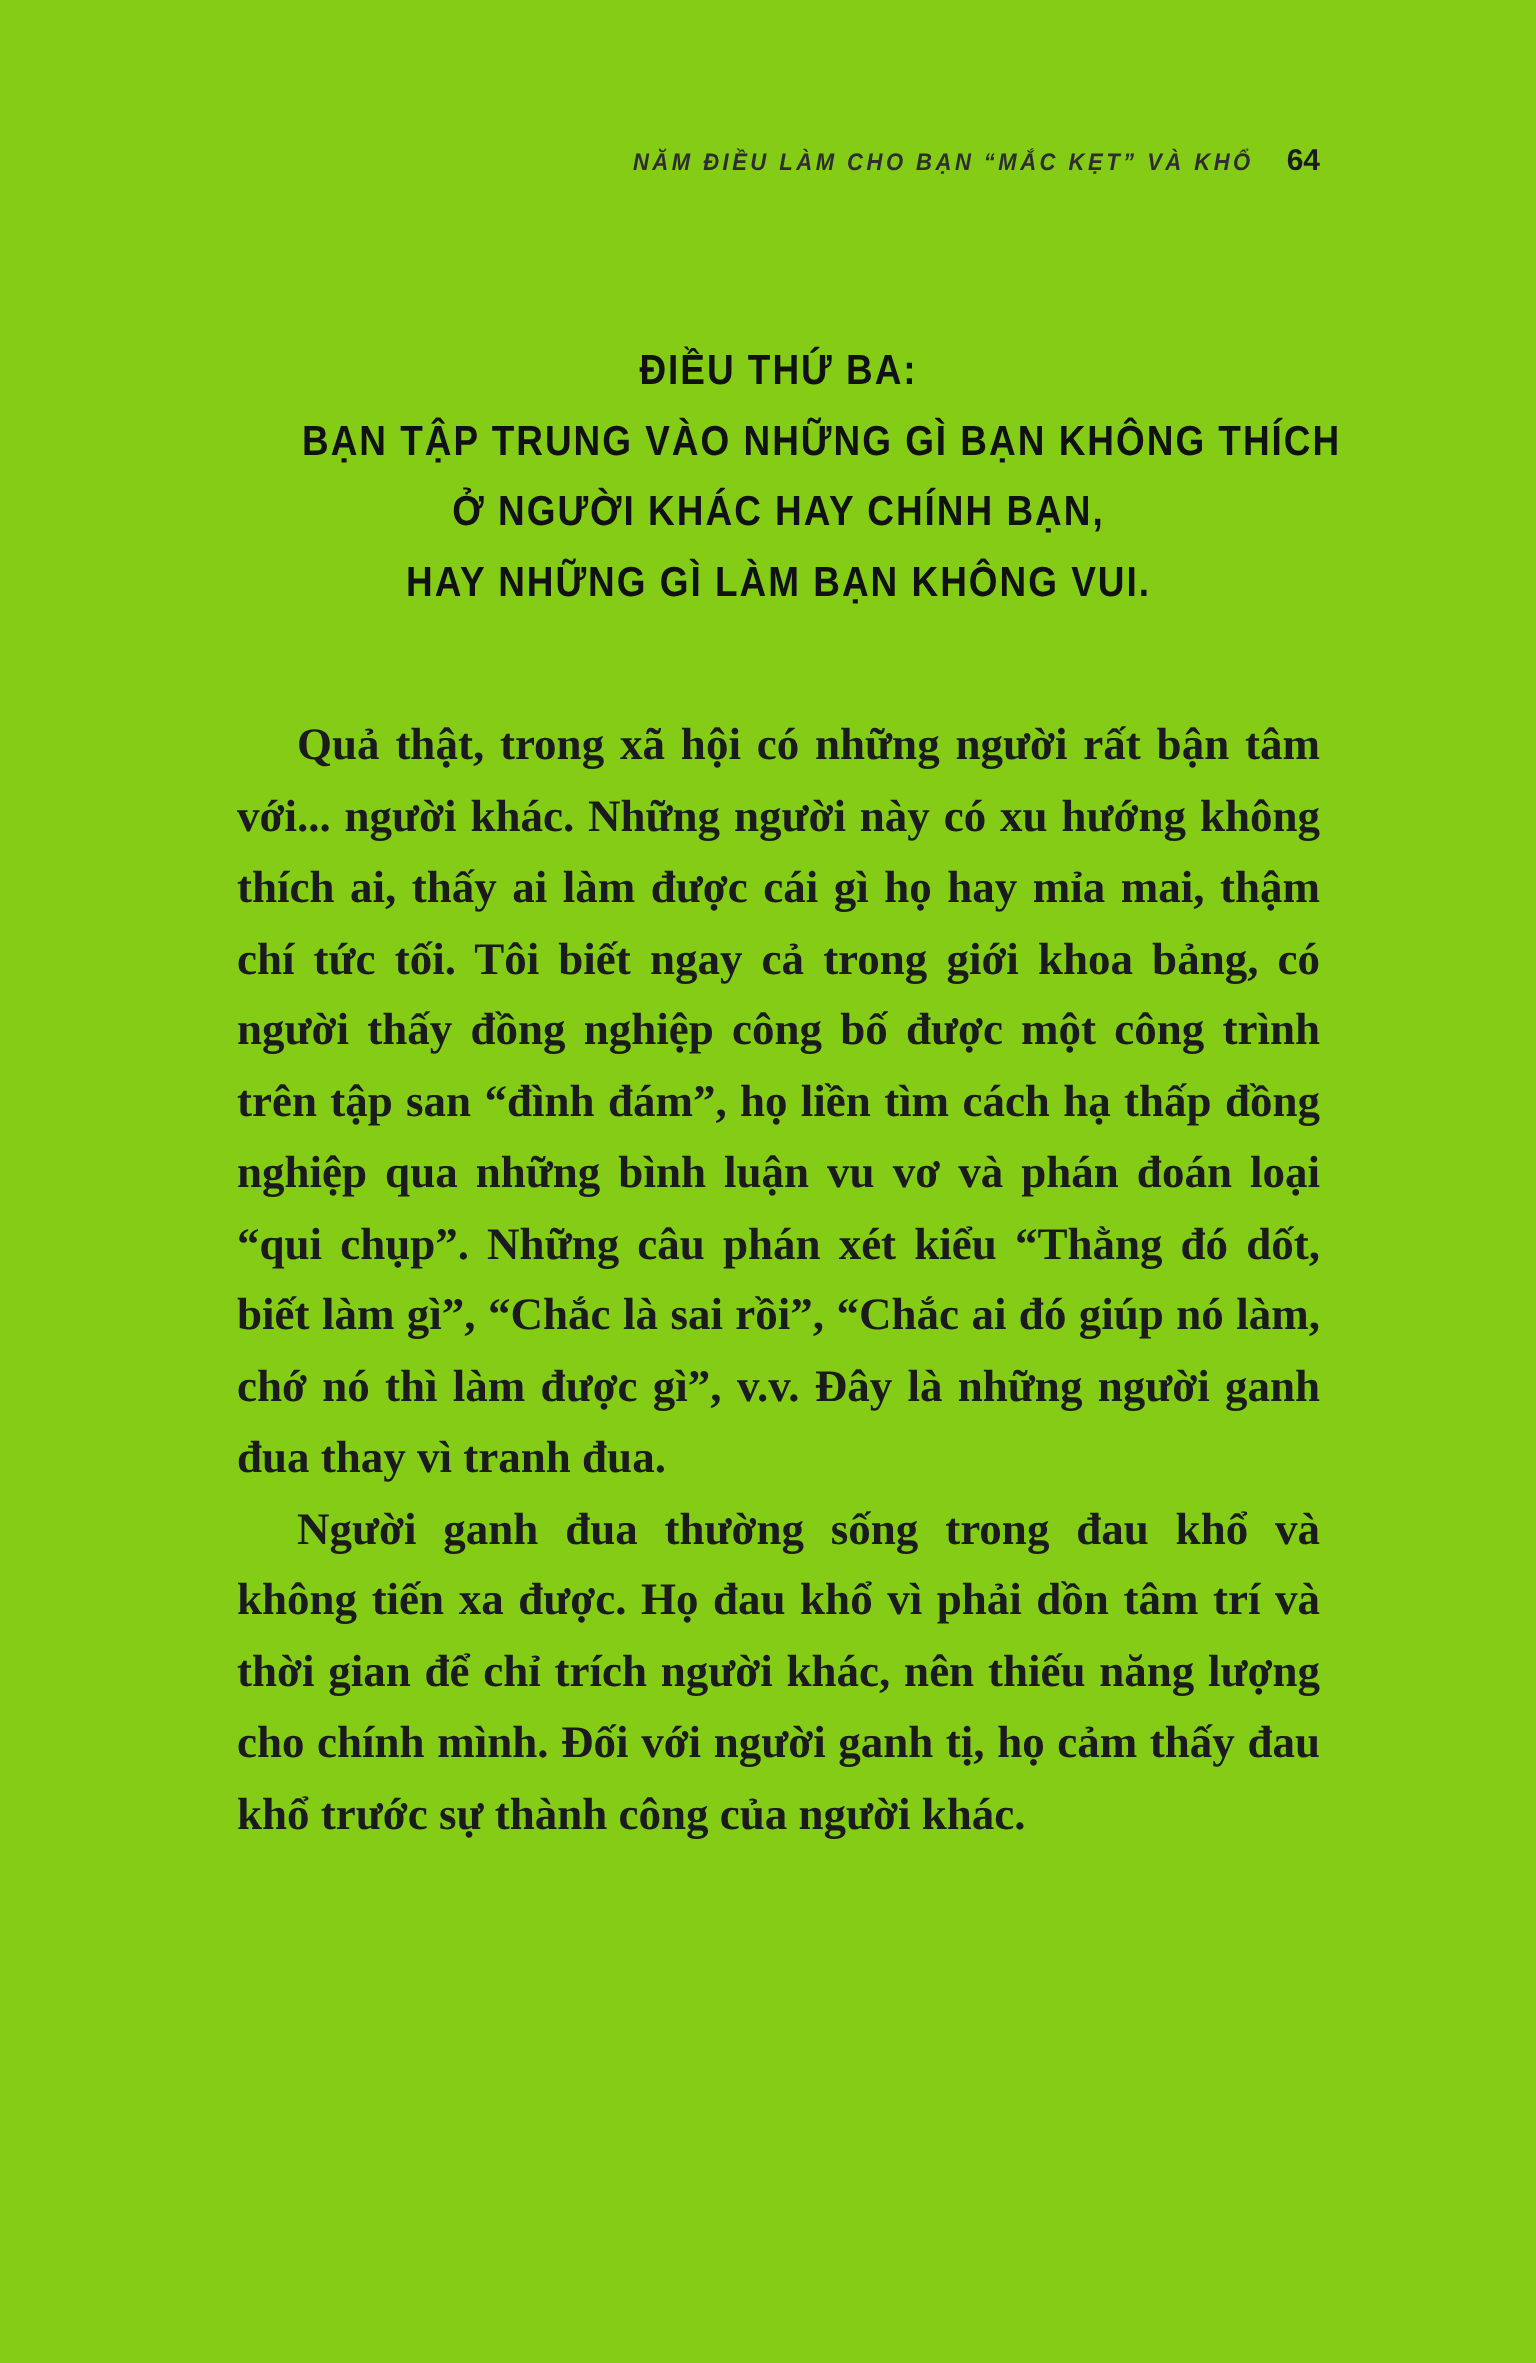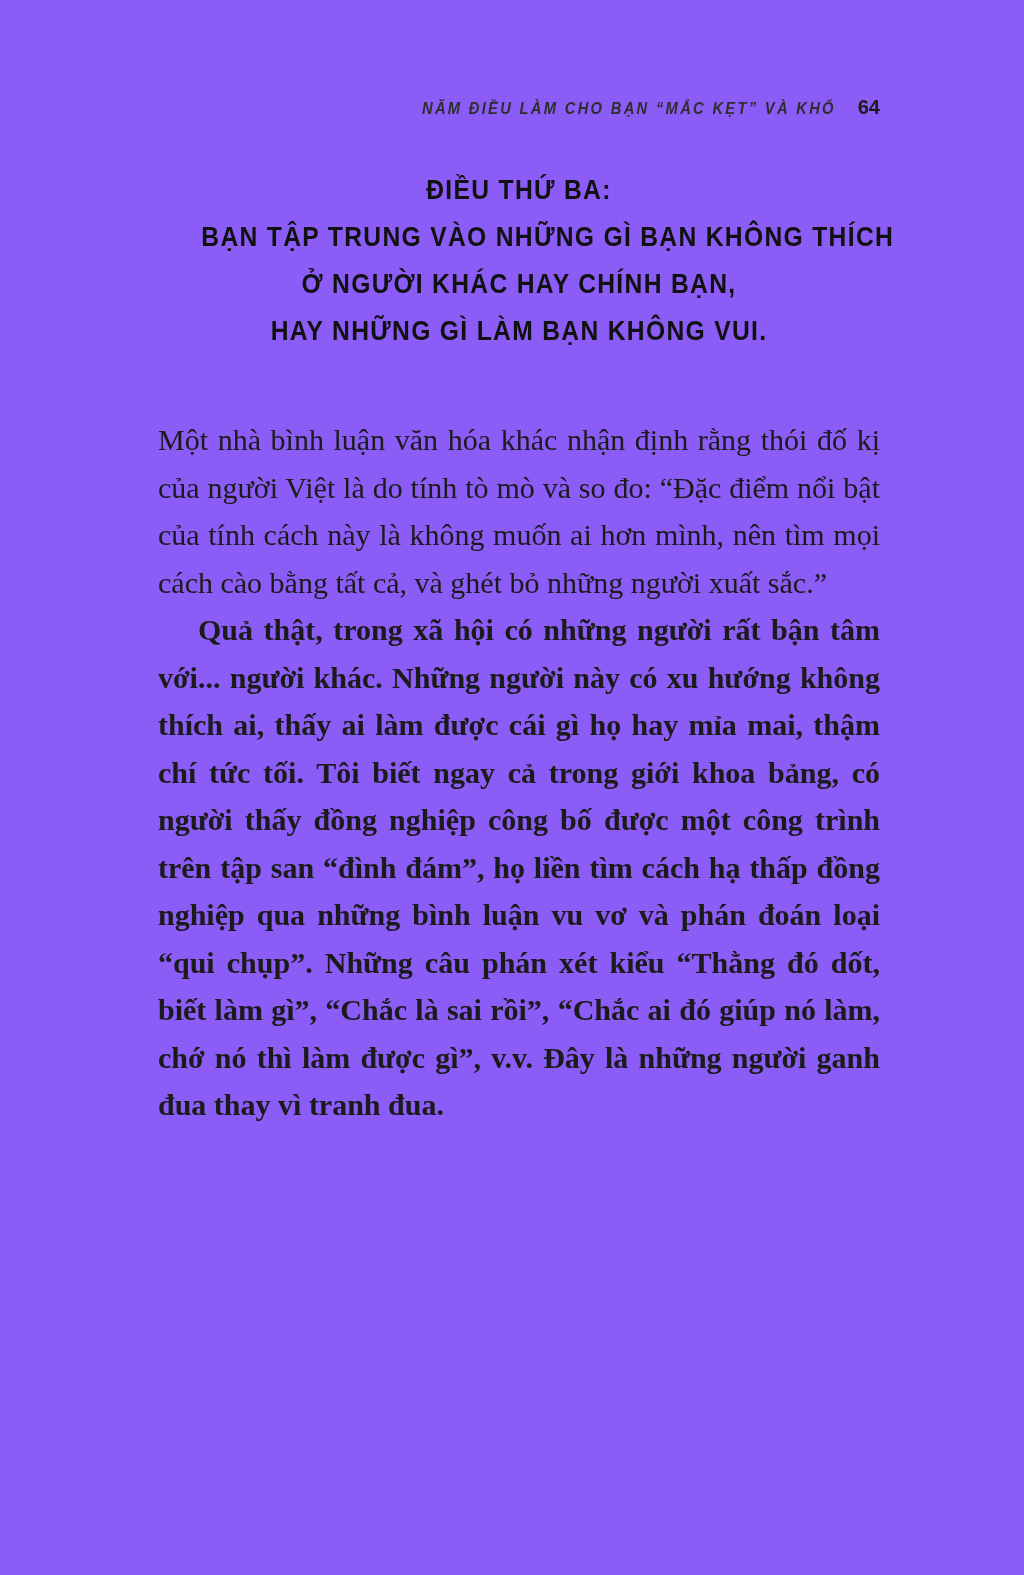--- a/index.html
+++ b/index.html
@@ -5,21 +5,21 @@
   html, body {
     margin: 0;
     padding: 0;
     background: #e8e8e8;
   }
   .book-page {
     position: relative;
     width: 1024px;
     height: 1575px;
     margin: 0 auto;
-    background: #8b5cf6;
+    background: #84cc16;
     color: #1b1b1b;
     overflow: hidden;
     box-sizing: border-box;
   }
   .page-inner {
     box-sizing: border-box;
     padding: 96px 144px 0 158px;
   }
   
   .running-header {
@@ -41,21 +41,21 @@
     white-space: nowrap;
   }
   .page-number {
     font-family: "Liberation Sans", sans-serif;
     font-weight: 700;
     font-size: 20px;
     color: #1b1b1b;
   }
   
   .chapter-heading {
-    margin-top: 47px;
+    margin-top: 104px;
     text-align: center;
     font-family: "Liberation Sans", sans-serif;
     font-weight: 700;
     color: #111111;
   }
   .chapter-heading .h-line {
     font-size: 28px;
     line-height: 47px;
     letter-spacing: 1.5px;
     transform: scaleX(0.88);
@@ -91,18 +91,18 @@
     </div>
 
     <div class="chapter-heading">
       <div class="h-line">ĐIỀU THỨ BA:</div>
       <div class="h-line">BẠN TẬP TRUNG VÀO NHỮNG GÌ BẠN KHÔNG THÍCH</div>
       <div class="h-line">Ở NGƯỜI KHÁC HAY CHÍNH BẠN,</div>
       <div class="h-line">HAY NHỮNG GÌ LÀM BẠN KHÔNG VUI.</div>
     </div>
 
     <div class="body-text">
-      <p>Một nhà bình luận văn hóa khác nhận định rằng thói đố kị của người Việt là do tính tò mò và so đo: “Đặc điểm nổi bật của tính cách này là không muốn ai hơn mình, nên tìm mọi cách cào bằng tất cả, và ghét bỏ những người xuất sắc.”</p>
       <p class="indent">Quả thật, trong xã hội có những người rất bận tâm với... người khác. Những người này có xu hướng không thích ai, thấy ai làm được cái gì họ hay mỉa mai, thậm chí tức tối. Tôi biết ngay cả trong giới khoa bảng, có người thấy đồng nghiệp công bố được một công trình trên tập san “đình đám”, họ liền tìm cách hạ thấp đồng nghiệp qua những bình luận vu vơ và phán đoán loại “qui chụp”. Những câu phán xét kiểu “Thằng đó dốt, biết làm gì”, “Chắc là sai rồi”, “Chắc ai đó giúp nó làm, chớ nó thì làm được gì”, v.v. Đây là những người ganh đua thay vì tranh đua.</p>
+      <p class="indent">Người ganh đua thường sống trong đau khổ và không tiến xa được. Họ đau khổ vì phải dồn tâm trí và thời gian để chỉ trích người khác, nên thiếu năng lượng cho chính mình. Đối với người ganh tị, họ cảm thấy đau khổ trước sự thành công của người khác.</p>
     </div>
 
   </div>
 </div>
 
 </body></html>

